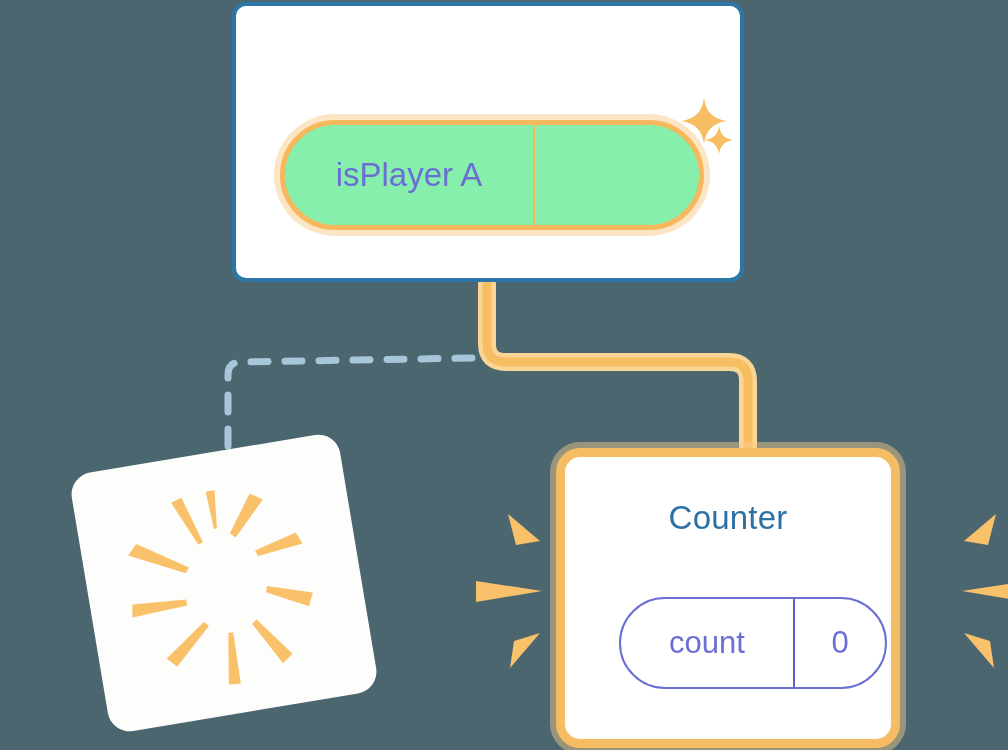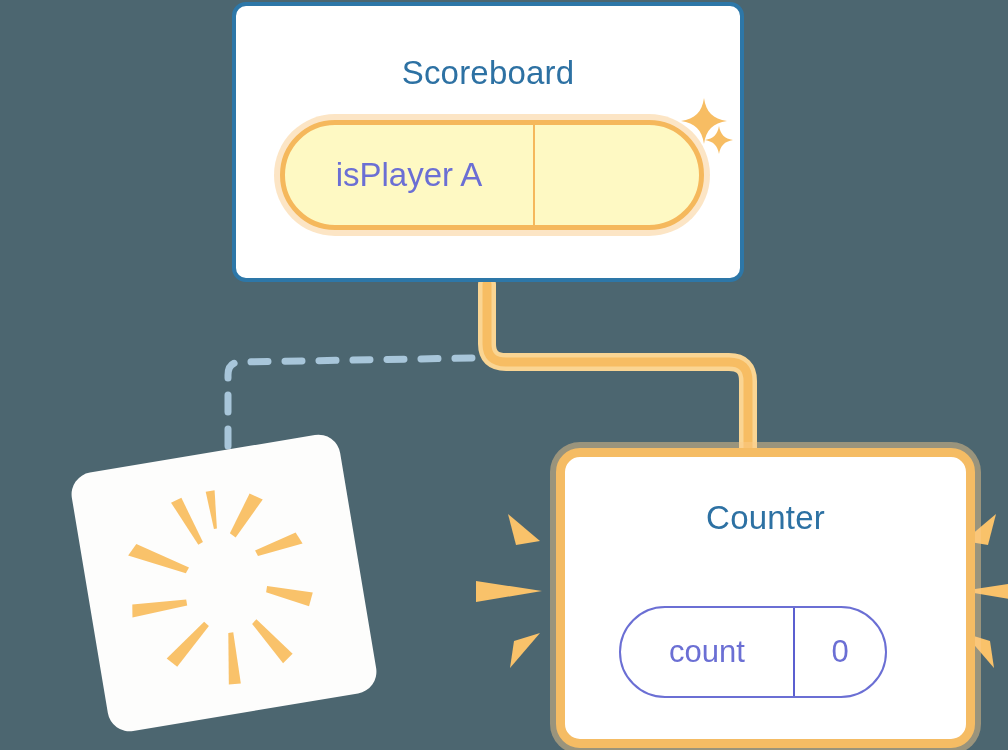--- a/index.html
+++ b/index.html
@@ -63,21 +63,21 @@
     box-sizing: border-box;
   }
   #scoreboard-pill {
     left: 44px;
     top: 114px;
     width: 424px;
     height: 110px;
     border-radius: 999px;
     border: 5px solid #f5b85c;
     box-shadow: 0 0 0 6px rgba(247, 190, 110, 0.40);
-    background: #fef9c3;
+    background: #86efac;
   }
   #scoreboard-pill .pill-key,
   #scoreboard-pill .pill-val {
     display: flex;
     align-items: center;
     justify-content: center;
     color: #6b6fd4;
     font-size: 33px;
   }
   #scoreboard-pill .pill-key {
@@ -94,39 +94,38 @@
     position: absolute;
     pointer-events: none;
   }
   #sparkle-large { left: 679px; top: 96px; width: 50px; height: 50px; }
   #sparkle-small { left: 703px; top: 124px; width: 32px; height: 32px; }
 
   
   #counter-card {
     left: 556px;
     top: 448px;
-    width: 419px;
+    width: 344px;
     height: 300px;
     border: 9px solid #f5bc64;
     border-radius: 24px;
     box-shadow: 0 0 0 6px rgba(250, 205, 140, 0.45);
   }
   #counter-card .card-title {
     margin-top: 42px;
     font-size: 33px;
   }
   #counter-pill {
     left: 54px;
     top: 140px;
     width: 268px;
     height: 92px;
     border-radius: 999px;
     border: 2px solid #6b6fd4;
     background: #ffffff;
-    margin-top: 9px;
   }
   #counter-pill .pill-key,
   #counter-pill .pill-val {
     display: flex;
     align-items: center;
     justify-content: center;
     color: #6b6fd4;
     font-size: 31px;
   }
   #counter-pill .pill-key {
@@ -205,21 +204,20 @@
 
   <svg class="ray-group" id="rays-right" viewBox="0 0 90 190" xmlns="http://www.w3.org/2000/svg">
     <g fill="#f9c26a">
       <polygon points="52,16 20,43 44,47"></polygon>
       <polygon points="84,83 18,93 84,104"></polygon>
       <polygon points="46,143 20,135 50,170"></polygon>
     </g>
   </svg>
 
   <div class="card" id="scoreboard-card">
-    <div class="card-title">Scoreboard</div>
 
     <div class="pill-wrap" id="scoreboard-pill">
       <div class="pill-key">isPlayer A</div>
     </div>
   </div>
 
   <svg class="sparkle" id="sparkle-large" viewBox="0 0 50 50" xmlns="http://www.w3.org/2000/svg">
     <path fill="#f7bd63" d="M25 2 C27 16 34 23 48 25 C34 27 27 34 25 48 C23 34 16 27 2 25 C16 23 23 16 25 2 Z"></path>
   </svg>
   <svg class="sparkle" id="sparkle-small" viewBox="0 0 32 32" xmlns="http://www.w3.org/2000/svg">

